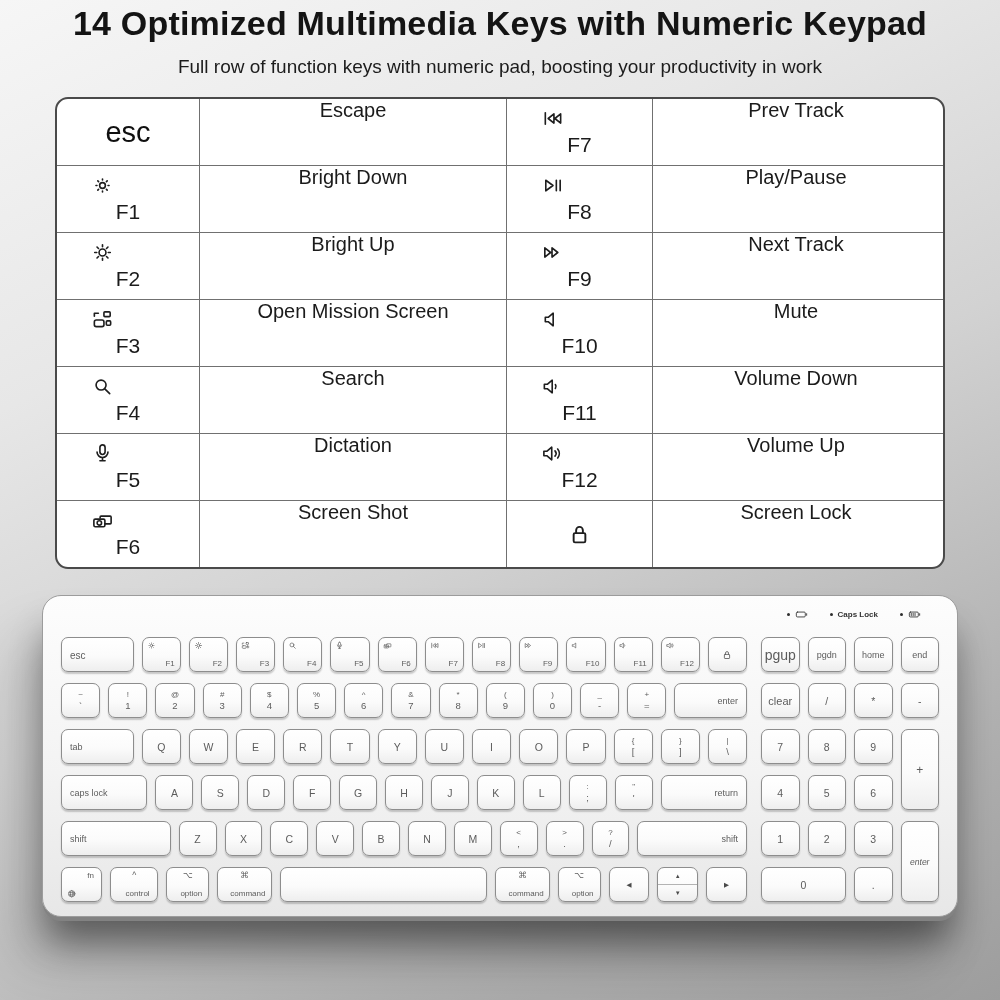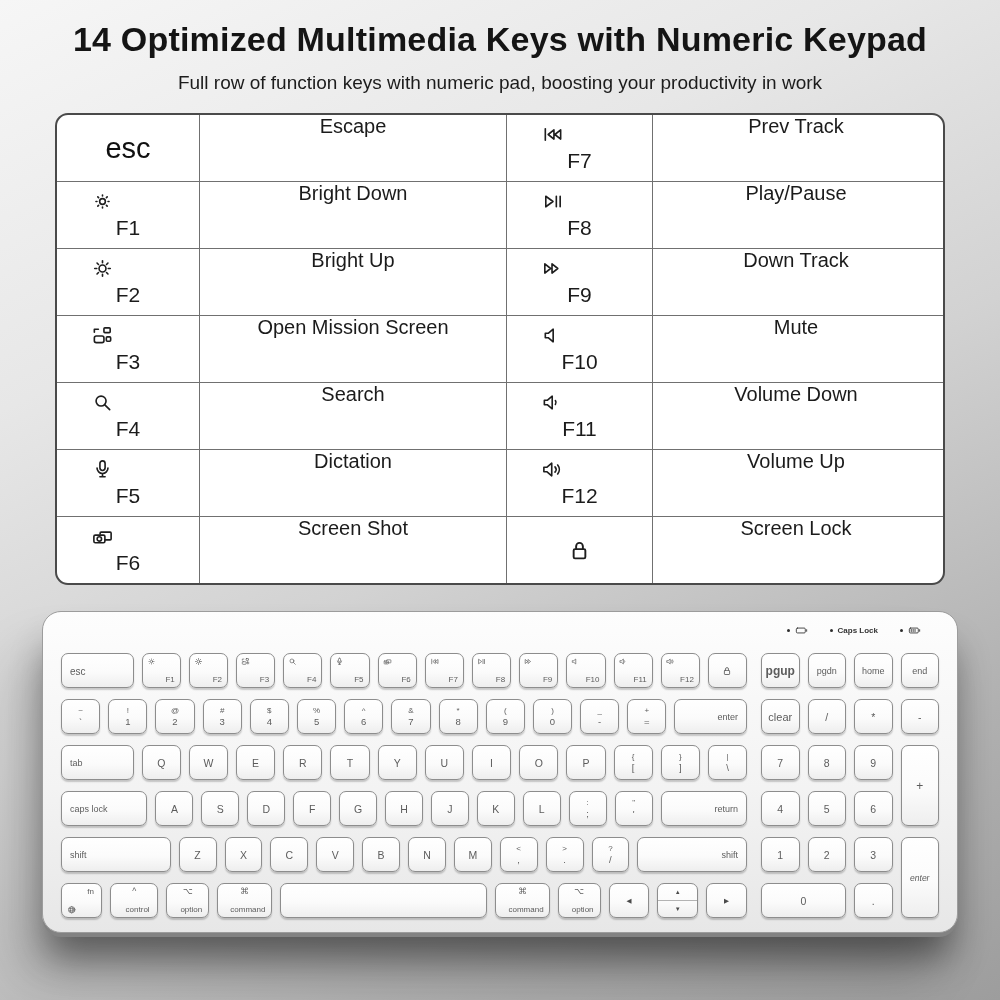--- a/index.html
+++ b/index.html
@@ -2,21 +2,21 @@
 <html><head>
 <meta charset="utf-8">
 <style>
   html,body{margin:0;padding:0;}
   .stage{
     position:relative;width:1000px;height:1000px;overflow:hidden;
     background:linear-gradient(155deg,#f6f6f6 0%,#e7e7e7 28%,#d2d2d2 52%,#b0b0b0 80%,#9d9d9d 100%);
     font-family:"Liberation Sans","DejaVu Sans",sans-serif;
   }
   
-  .header{text-align:center;padding-top:20px;}
+  .header{text-align:center;padding-top:4px;}
   .title{font-size:34px;font-weight:bold;color:#141414;letter-spacing:.2px;}
   .subtitle{font-size:19px;color:#1c1c1c;margin-top:13px;}
   
   .ftable{
     width:886px;margin:19px auto 0;background:#fff;
     border:2px solid #4a4a4a;border-radius:13px;overflow:hidden;
   }
   .t-row{display:grid;grid-template-columns:142px 307px 146px 287px;height:66px;}
   .t-row + .t-row{border-top:1.3px solid #707070;}
   .t-cell{display:flex;align-items:flex-start;justify-content:center;min-width:0;}
@@ -142,21 +142,21 @@
         </div>
         <div class="t-cell keycell">
           <span class="icon kc-icon">
             <svg viewBox="0 0 24 24" fill="none" stroke="currentColor" stroke-width="1.7" stroke-linecap="round" stroke-linejoin="round">
               <path d="M4 7.2L10 12l-6 4.8zM11.5 7.2l6 4.8-6 4.8z"></path>
             </svg>
           </span>
           <span class="kc-fkey">F9</span>
         </div>
         <div class="t-cell actioncell">
-          <span>Down Track</span>
+          <span>Next Track</span>
         </div>
       </div>
       <div class="t-row">
         <div class="t-cell keycell">
           <span class="icon kc-icon">
             <svg viewBox="0 0 24 24" fill="none" stroke="currentColor" stroke-width="1.7" stroke-linecap="round" stroke-linejoin="round">
               <path d="M3.5 8.5v-3h4.2"></path>
               <rect x="13.5" y="4" width="6.5" height="5" rx="1"></rect>
               <rect x="3.5" y="12.5" width="10" height="7" rx="2"></rect>
               <rect x="16" y="13.5" width="4.5" height="4.5" rx="1"></rect>
@@ -677,21 +677,21 @@
                 <span class="half">▲</span>
                 <span class="half">▼</span>
               </div>
               <div class="key" style="flex-grow: 1; flex-basis: 0px;">
                 <span class="arrow-glyph">▶</span>
               </div>
             </div>
           </div>
         <div class="kb-numpad">
             <div class="key npkey">
-              <span class="letter" style="font-size: 12px; font-weight: bold;">pgup</span>
+              <span class="letter" style="font-size: 14px;">pgup</span>
             </div>
             <div class="key npkey">
               <span class="letter" style="font-size: 9px;">pgdn</span>
             </div>
             <div class="key npkey">
               <span class="letter" style="font-size: 9px;">home</span>
             </div>
             <div class="key npkey">
               <span class="letter" style="font-size: 9px;">end</span>
             </div>

